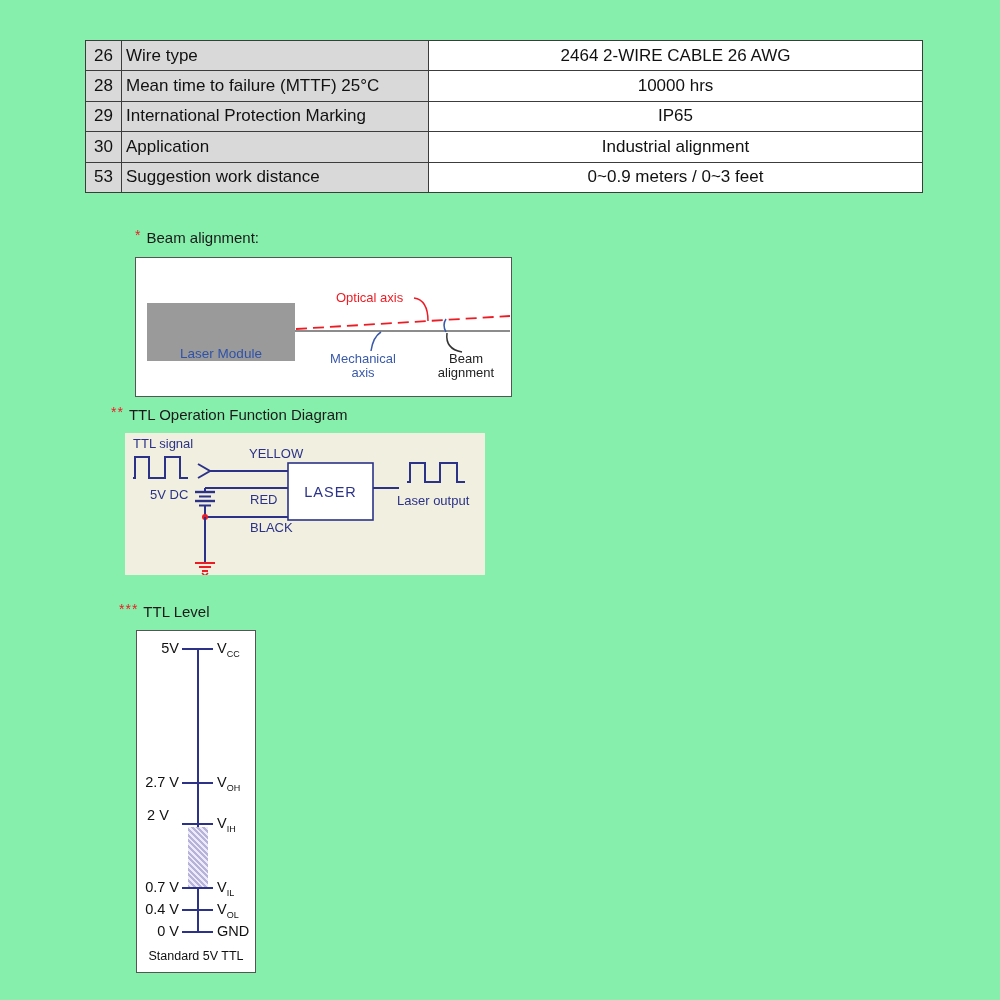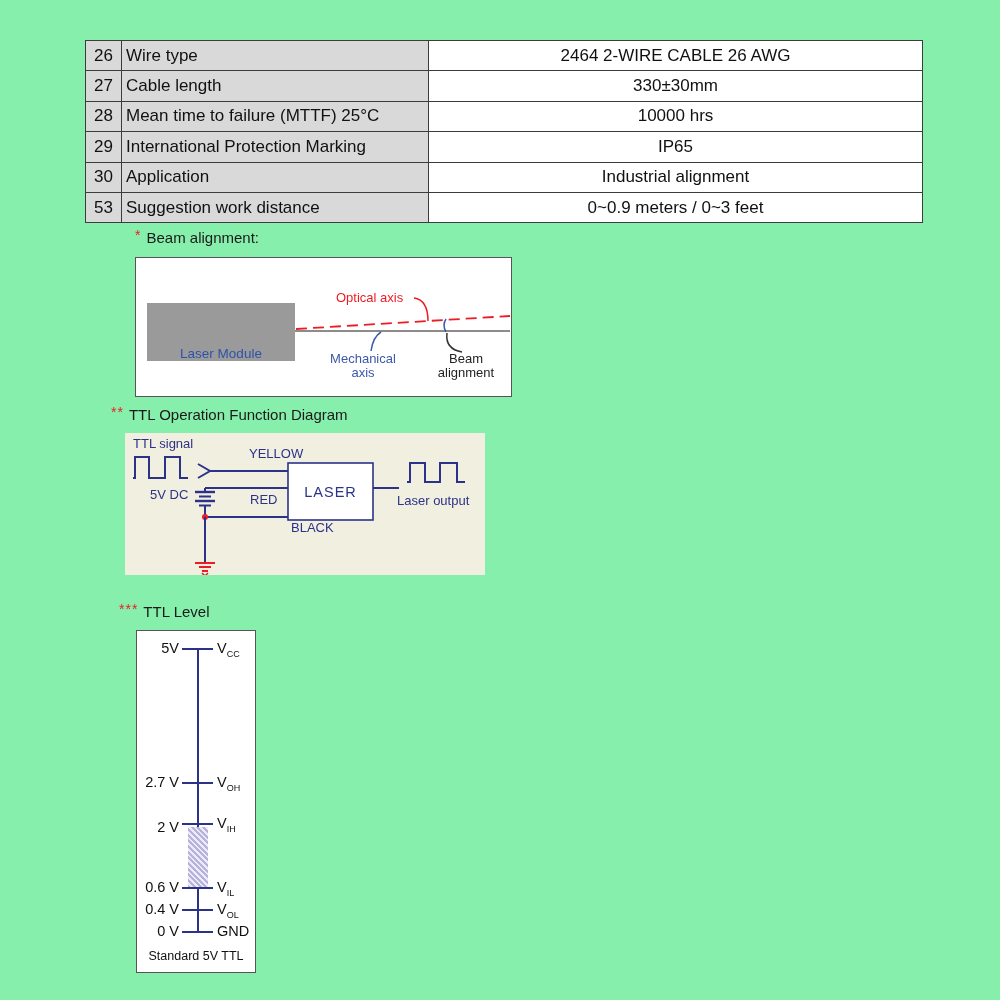--- a/index.html
+++ b/index.html
@@ -34,21 +34,21 @@
   .lbl-mechanical { left:185px; top:94px;  width:84px; text-align:center; color:#3a5aa9; }
   .lbl-beamalign  { left:288px; top:94px;  width:84px; text-align:center; color:#222; }
 
   
   .ttl-box { position:absolute; left:125px; top:433px; width:360px; height:142px; background:#f1efdf; }
   .ttl-box svg { position:absolute; left:0; top:0; }
   .nlbl { position:absolute; font-size:13px; color:#2b3288; white-space:nowrap; }
   .lbl-ttlsignal { left:8px;   top:3px; }
   .lbl-yellow    { left:124px; top:13px; }
   .lbl-red       { left:125px; top:59px; }
-  .lbl-black     { left:125px; top:87px;margin-left:41px; }
+  .lbl-black     { left:125px; top:87px; }
   .lbl-5vdc      { left:25px;  top:54px; }
   .lbl-laserout  { left:272px; top:60px; }
   .laser-chip { position:absolute; left:163px; top:30px; width:85px; height:57px;
                 display:flex; align-items:center; justify-content:center; }
   .laser-chip span { color:#2b3288; font-size:14.5px; letter-spacing:1px; }
 
   
   .level-box { position:absolute; left:136px; top:630px; width:118px; height:341px;
                border:1px solid #555; background:#fff; }
   .vline { position:absolute; left:60px; top:18px; width:2px; height:284px; background:#2b3288; }
@@ -67,25 +67,20 @@
 <div class="canvas">
 
   <table class="spec">
     <tbody>
       <tr>
         <td class="c-num">26</td>
         <td class="c-label">Wire type</td>
         <td class="c-value">2464 2-WIRE CABLE 26 AWG</td>
       </tr>
       <tr>
-        <td class="c-num">27</td>
-        <td class="c-label">Cable length</td>
-        <td class="c-value">330±30mm</td>
-      </tr>
-      <tr>
         <td class="c-num">28</td>
         <td class="c-label">Mean time to failure (MTTF) 25°C</td>
         <td class="c-value">10000 hrs</td>
       </tr>
       <tr>
         <td class="c-num">29</td>
         <td class="c-label">International Protection Marking</td>
         <td class="c-value">IP65</td>
       </tr>
       <tr>
@@ -188,25 +183,25 @@
 
     <div class="tick" style="top:17px;"></div>
     <div class="vtxt" style="top:9px;">5V</div>
     <div class="ntxt" style="top:9px;"><span>V</span><sub>CC</sub></div>
 
     <div class="tick" style="top:151px;"></div>
     <div class="vtxt" style="top:143px;">2.7 V</div>
     <div class="ntxt" style="top:143px;"><span>V</span><sub>OH</sub></div>
 
     <div class="tick" style="top:192px;"></div>
-    <div class="vtxt" style="top:188px;">2 V</div>
+    <div class="vtxt" style="top:176px;text-align:center;">2 V</div>
     <div class="ntxt" style="top:184px;"><span>V</span><sub>IH</sub></div>
 
     <div class="tick" style="top:256px;"></div>
-    <div class="vtxt" style="top:248px;">0.6 V</div>
+    <div class="vtxt" style="top:248px;">0.7 V</div>
     <div class="ntxt" style="top:248px;"><span>V</span><sub>IL</sub></div>
 
     <div class="tick" style="top:278px;"></div>
     <div class="vtxt" style="top:270px;">0.4 V</div>
     <div class="ntxt" style="top:270px;"><span>V</span><sub>OL</sub></div>
 
     <div class="tick" style="top:300px;"></div>
     <div class="vtxt" style="top:292px;">0 V</div>
     <div class="ntxt" style="top:292px;"><span>GND</span><sub></sub></div>
 

